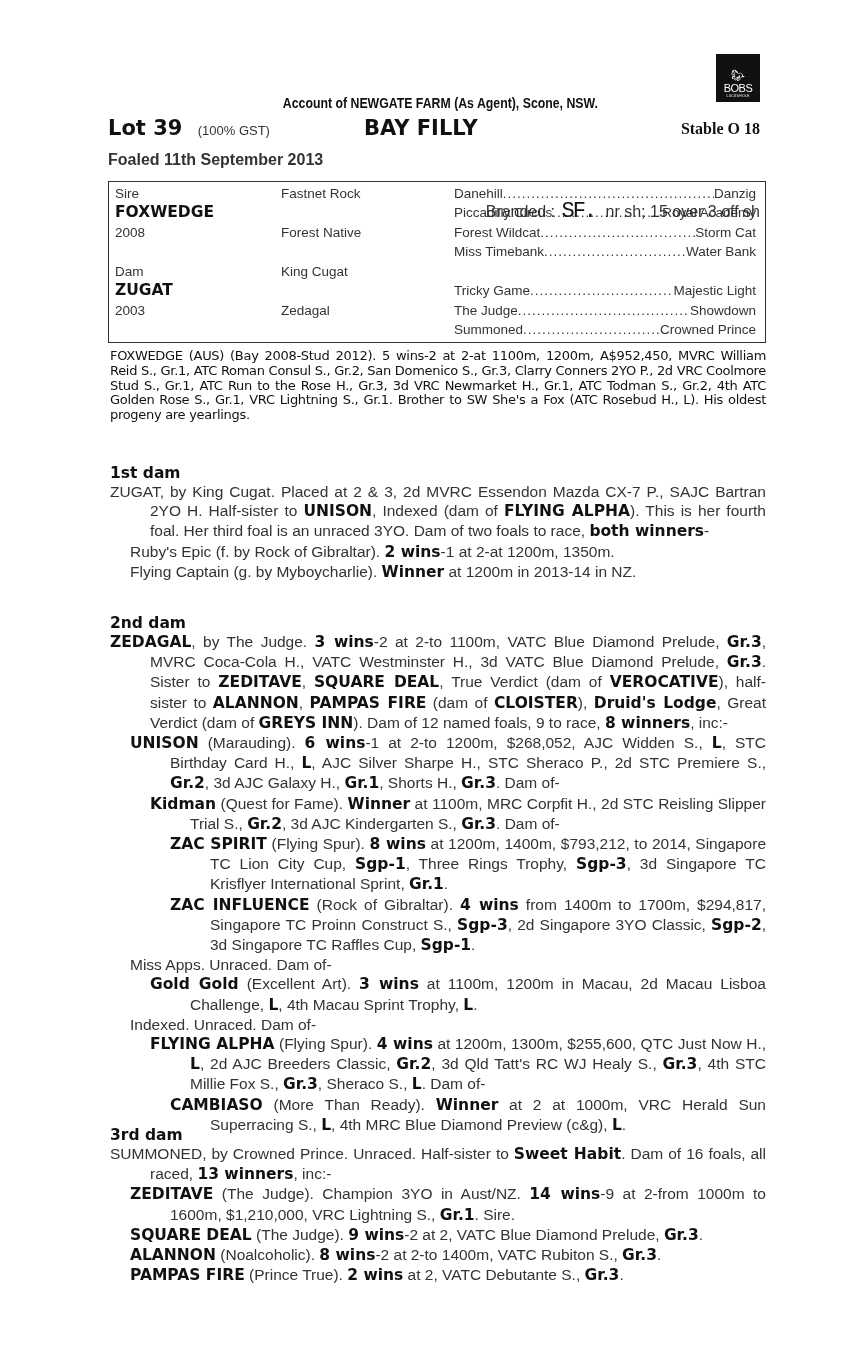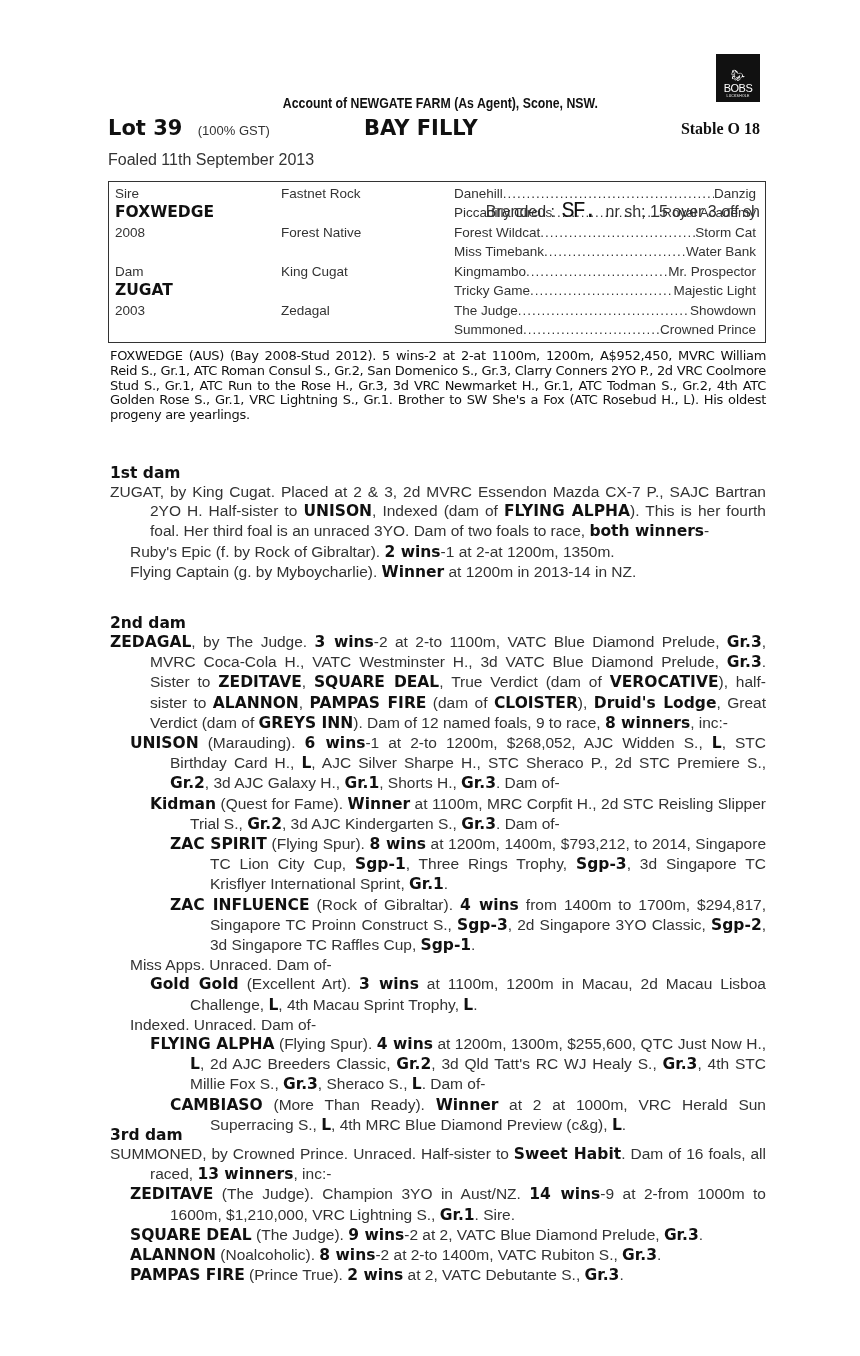--- a/index.html
+++ b/index.html
@@ -13,21 +13,21 @@
   .logo .brand { font-family: Liberation Sans, sans-serif; font-size: 11px; letter-spacing: -0.5px; line-height: 11px; }
   .logo .sub { font-size: 3.5px; line-height: 5px; letter-spacing: 0.2px; }
   .account { position: absolute; top: 94px; left: 0; width: 660px; text-align: center;
              font-family: "Liberation Sans", sans-serif; font-weight: bold; font-size: 15px;
              transform: scaleX(0.82); transform-origin: 52% 0; letter-spacing: 0; }
   .lotline { position: absolute; top: 116px; left: 0; width: 660px; height: 26px; }
   .lot { position: absolute; left: 0; top: 0; font-family: "DejaVu Sans", sans-serif; font-weight: bold; font-size: 21px; }
   .gst { font-family: "Liberation Sans", sans-serif; font-weight: normal; font-size: 13px; color: #333; margin-left: 8px; }
   .sex { position: absolute; left: 256px; top: 0; font-family: "DejaVu Sans", sans-serif; font-weight: bold; font-size: 21px; }
   .stable { position: absolute; right: 8px; top: 4px; font-family: Liberation Serif, serif; font-weight: bold; font-size: 16px; margin-left: 36px; }
-  .foaled { position: absolute; top: 151px; left: 0; font-size: 16px; color: #333; }
+  .foaled { position: absolute; top: 151px; left: 0; font-size: 16px; color: #333; font-weight: bold; }
   .branded { position: absolute; top: 156px; right: 8px; font-size: 16px; color: #333; margin-top: 43px; }
   .brandmark { font-family: "Liberation Mono", monospace; font-size: 22px; color: #111; letter-spacing: -2px; margin: 0 6px 0 2px; }
   .ped { position: absolute; top: 181px; left: 0; width: 658px; height: 162px;
          border: 1.5px solid #333; box-sizing: border-box; }
   .pc { position: absolute; font-size: 13.5px; color: #333; line-height: 19.4px; text-align: center; }
   .pc.bold { font-family: "DejaVu Sans", sans-serif; font-weight: bold; font-size: 15.5px; color: #111; }
   .gp { position: absolute; left: 345px; width: 302px; font-size: 13.5px; color: #333; line-height: 19.4px;
         display: flex; white-space: nowrap; }
   .gp .dots { flex: 1; overflow: hidden; letter-spacing: 1px; }
   .gp .dots::after { content: "........................................................................................................"; }
@@ -98,25 +98,20 @@
     <div class="gp" style="top:21px">
         <span>Piccadilly Circus</span>
         <span class="dots"></span>
         <span>Royal Academy</span>
       </div>
     <div class="gp" style="top:60px">
         <span>Miss Timebank</span>
         <span class="dots"></span>
         <span>Water Bank</span>
       </div>
-    <div class="gp" style="top:80px">
-        <span>Kingmambo</span>
-        <span class="dots"></span>
-        <span>Mr. Prospector</span>
-      </div>
     <div class="gp" style="top:99px">
         <span>Tricky Game</span>
         <span class="dots"></span>
         <span>Majestic Light</span>
       </div>
     <div class="gp" style="top:138px">
         <span>Summoned</span>
         <span class="dots"></span>
         <span>Crowned Prince</span>
       </div>

